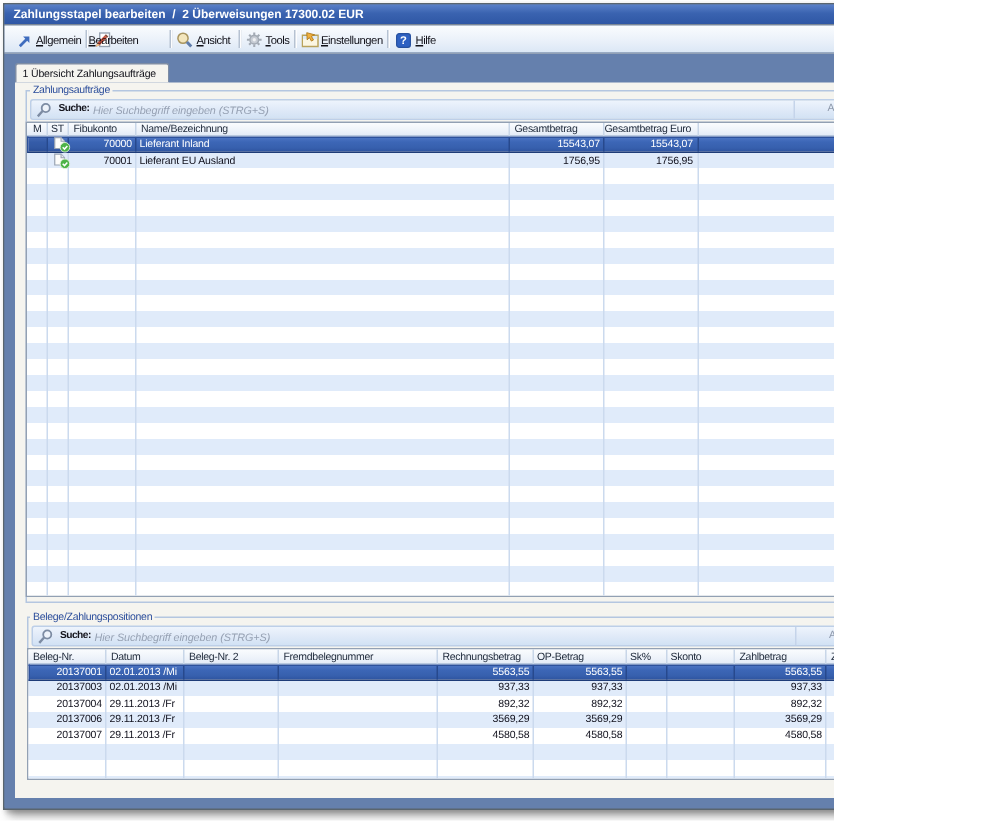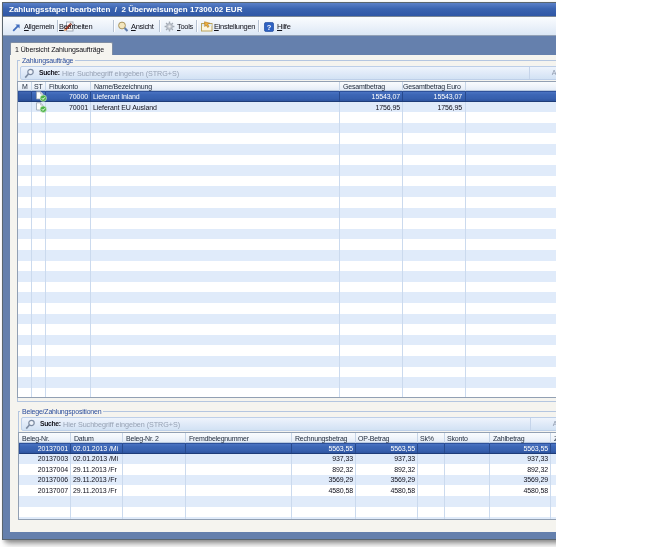--- a/index.html
+++ b/index.html
@@ -9,21 +9,21 @@
 #mbar{position:absolute;left:3px;top:17px;width:645px;height:18px;background:linear-gradient(180deg,#fafcfe 0%,#e9f0f9 60%,#dbe7f5 100%);border-bottom:1px solid #92a1b6}
 .mtext{position:absolute;top:22px;font-size:7.5px;letter-spacing:-.3px;color:#101018;white-space:nowrap}
 .msep{position:absolute;top:20px;width:1px;height:12px;background:#b6c2d2;border-right:1px solid #fdfdfe}
 #main{position:absolute;left:3px;top:36px;width:645px;height:502px;background:#6580ad}
 #tab{position:absolute;left:10px;top:42px;width:103px;height:13px;background:#f5f4ef;border:1px solid #7e8da4;border-bottom:none;border-radius:2px 2px 0 0;font-size:7px;letter-spacing:-.1px;color:#101018;line-height:13px;padding-left:4px;box-sizing:border-box;white-space:nowrap}
 #panel{position:absolute;left:10px;top:55px;width:632px;height:477px;background:#f5f4ef}
 .fs{position:absolute;border:1px solid #b4c6e0;box-sizing:border-box}
 .fslabel{position:absolute;font-size:7px;letter-spacing:-.2px;color:#2b4d9b;background:#f5f4ef;padding:0 2px;line-height:8px;white-space:nowrap}
 .sbar{position:absolute;height:14px;background:linear-gradient(180deg,#eef4fc 0%,#e0eaf8 50%,#d2e2f4 100%);border:1px solid #bdcfe8;border-radius:2px;box-sizing:border-box}
 .slbl{position:absolute;font-size:6.8px;font-weight:bold;letter-spacing:-.35px;color:#14141c;white-space:nowrap}
-.sph{position:absolute;font-size:7.2px;letter-spacing:-.05px;color:#96a1b3;white-space:nowrap}
+.sph{position:absolute;font-size:7.2px;font-style:italic;letter-spacing:-.05px;color:#96a1b3;white-space:nowrap}
 .scount{position:absolute;text-align:right;padding-right:1px;box-sizing:border-box;font-size:7px;letter-spacing:-.2px;color:#8e99ab;white-space:nowrap}
 .tbl{position:absolute;border:1px solid #92a0b3;background:#fff;box-sizing:border-box}
 .thead{position:absolute;left:0;width:100%;background:linear-gradient(180deg,#fafcfe 0%,#eef3fa 60%,#e4ecf7 100%);border-bottom:1px solid #b8c8de;box-sizing:border-box}
 .hc{position:absolute;font-size:7px;letter-spacing:-.2px;color:#1c2738;white-space:nowrap}
 .l{position:absolute;width:1px;background:#cbdaee}
 .hl{position:absolute;width:1px;background:#c8d6e8}
 .c{position:absolute;font-size:7px;letter-spacing:-.1px;color:#10101c;white-space:nowrap}
 .cw{color:#fff}
 .selrow{position:absolute;background:linear-gradient(180deg,#4a73c2 0,#3c66b6 30%,#3760ae 72%,#2e54a0 100%);border-top:1px solid #2d519b;border-bottom:1px solid #1e3c78;border-left:1px solid #2d519b;box-sizing:border-box}
 .dl{position:absolute;width:1px;background:#27498d}

